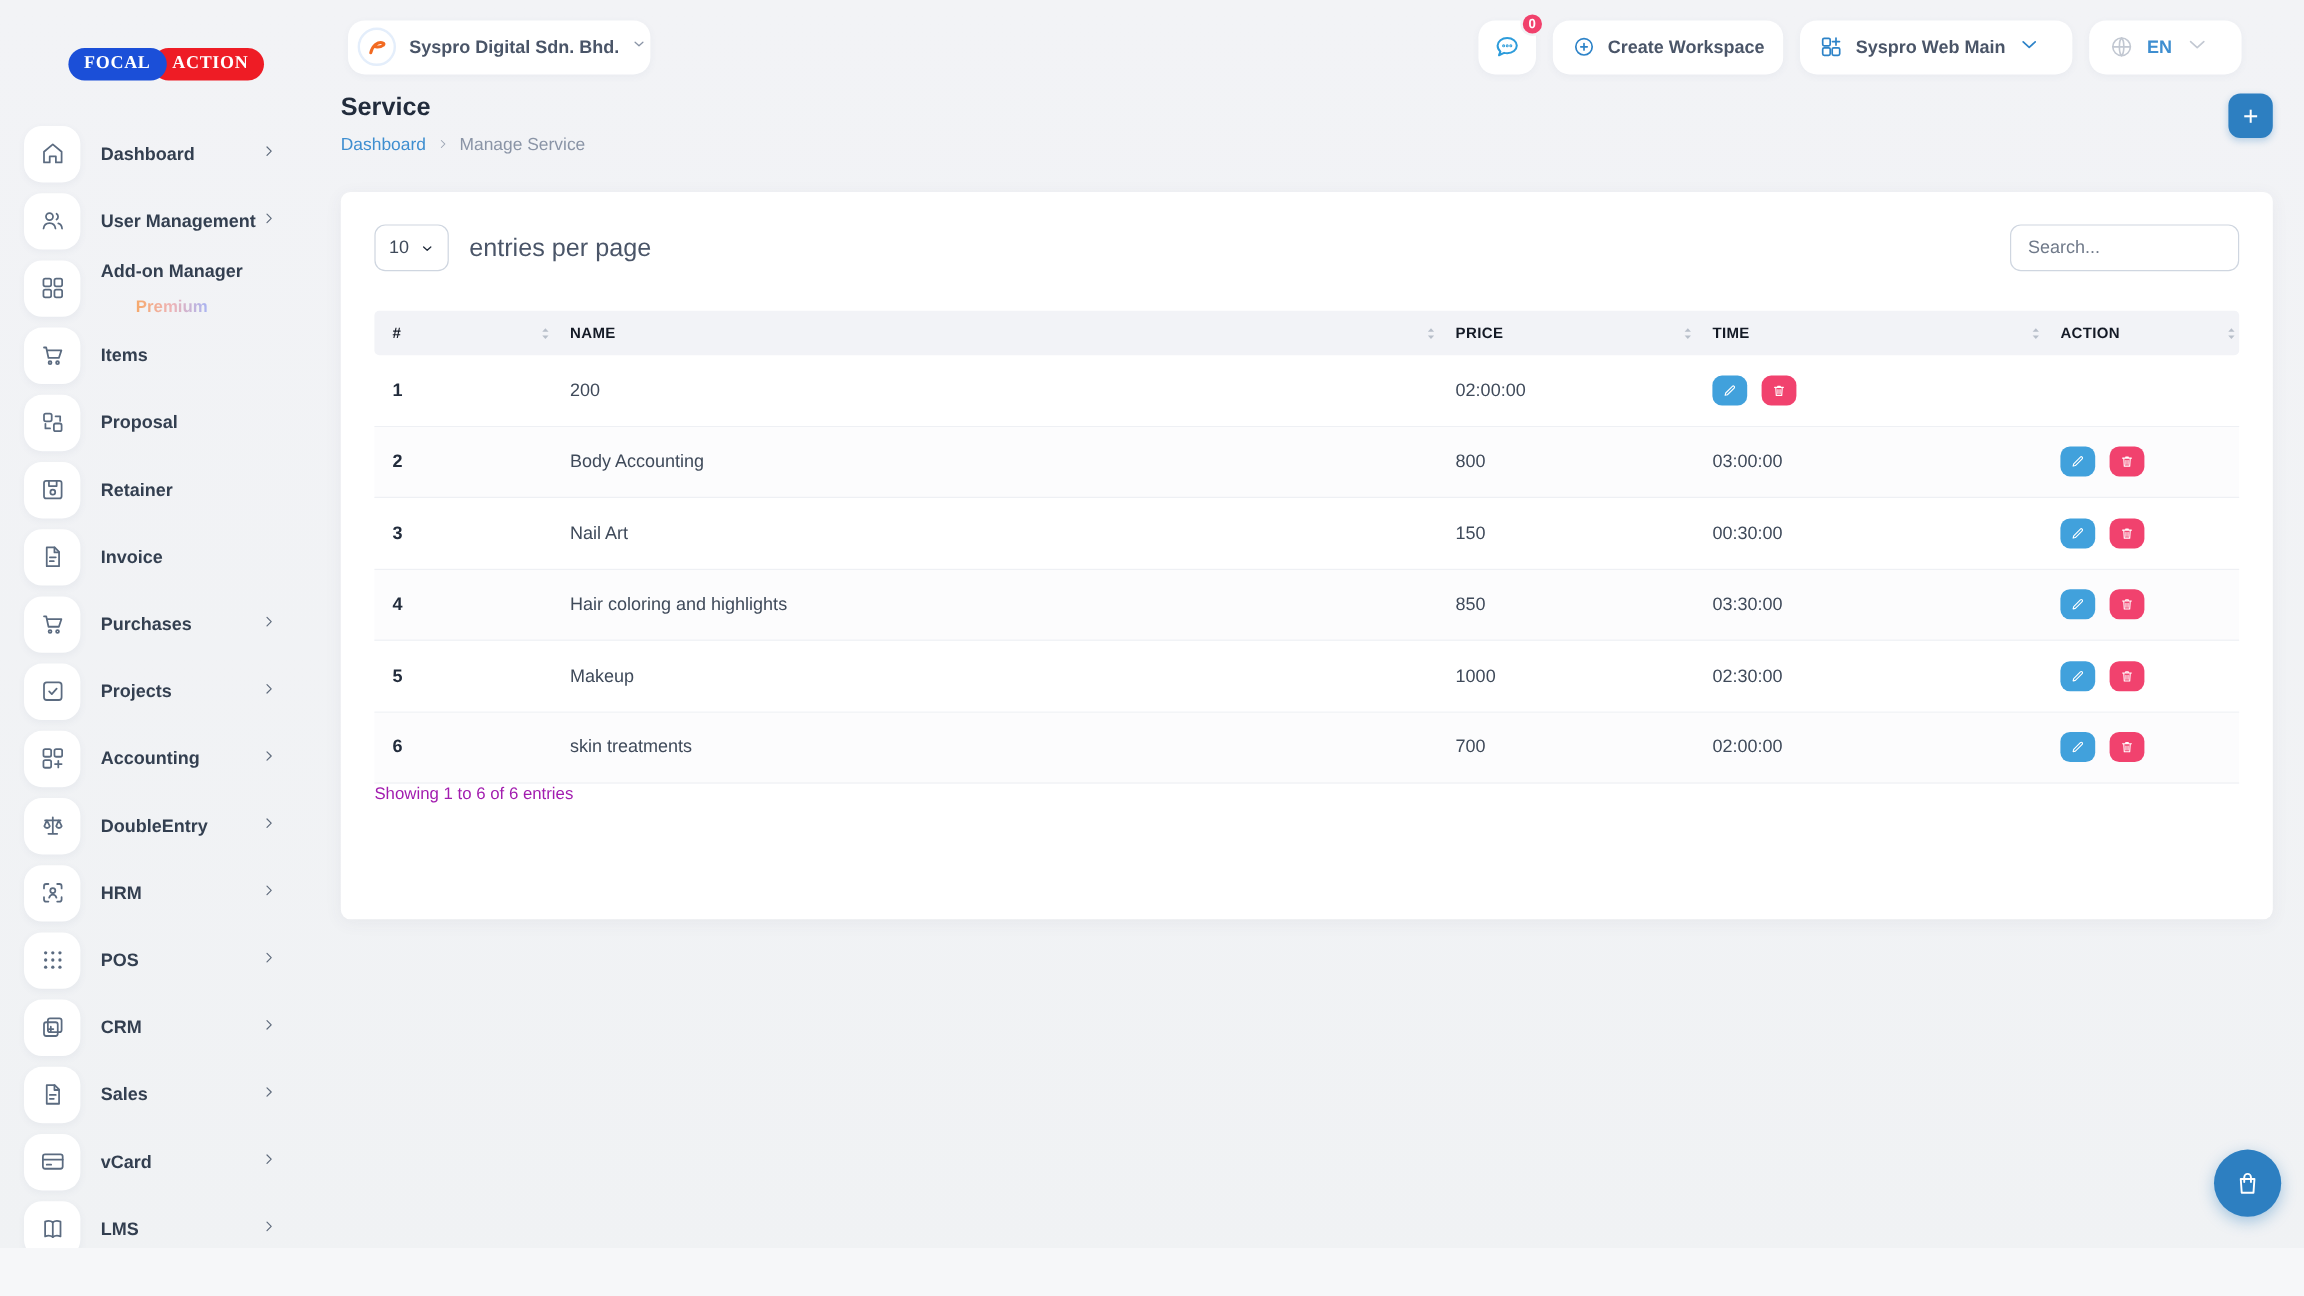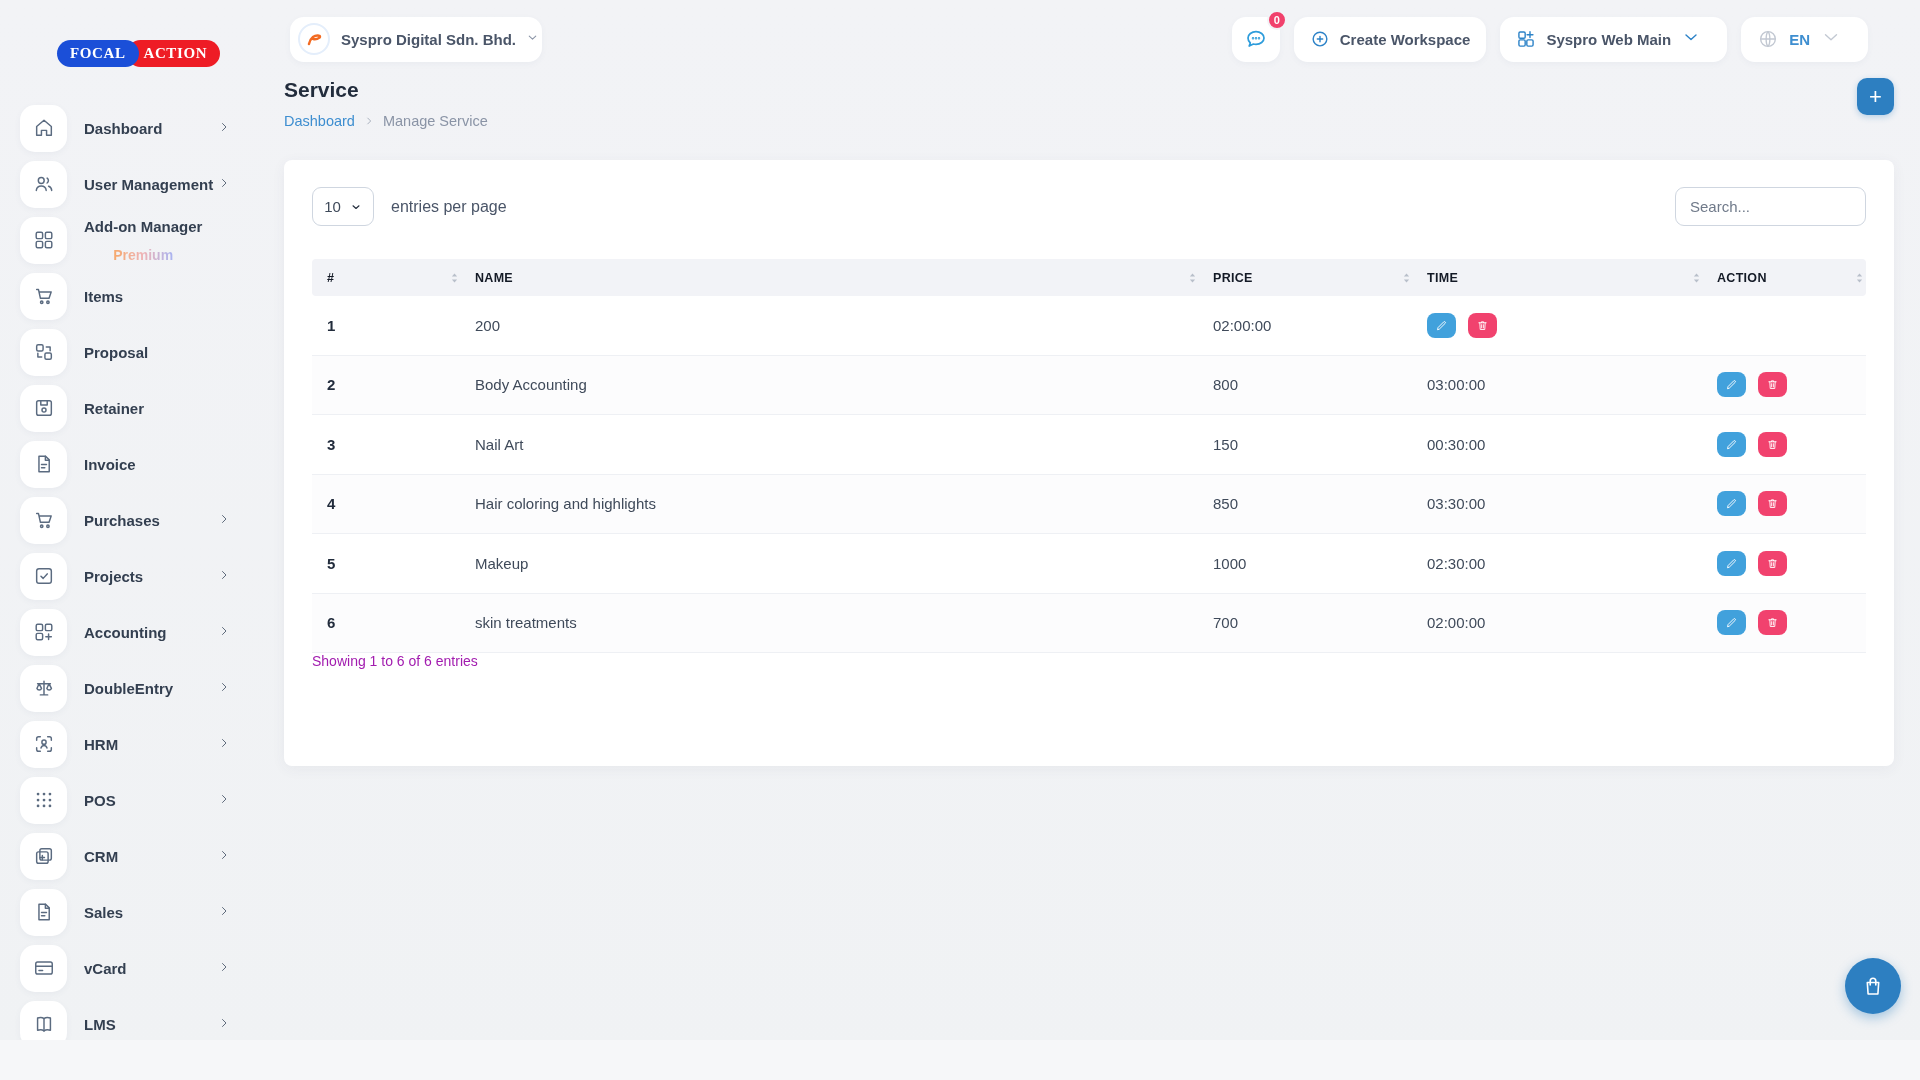--- a/index.html
+++ b/index.html
@@ -80,21 +80,21 @@
     padding:27px 28px;
   }
   .controls { display:flex; justify-content:space-between; }
   .controls-left { display:flex; align-items:center; gap:17px; }
   .page-size {
     width:62px; height:39px; border:1px solid #cfd6e0; border-radius:9px; background:#fff;
     display:flex; align-items:center; justify-content:center; gap:9px; cursor:pointer;
     font-size:15px; color:#3f4a5a;
   }
   .page-size svg { width:12px; height:12px; stroke:#222c3c; fill:none; stroke-width:2.2; stroke-linecap:round; stroke-linejoin:round; }
-  .entries-label { font-size:16px; color:#4a5568; }
+  .entries-label { font-size:21px; color:#4a5568; }
   .search-input {
     width:191px; height:39px; border:1px solid #cfd6e0; border-radius:9px; padding:0 14px;
     font-size:15px; color:#3f4a5a; outline:none; font-family:inherit;
   }
   .search-input::placeholder { color:#707a8a; }
 
   
   .table { margin-top:33px; }
   .thead, .trow { display:grid; grid-template-columns:149px 738px 214px 290px 1fr; align-items:center; }
   .thead { background:#f2f3f7; border-radius:4px; height:37px; }

